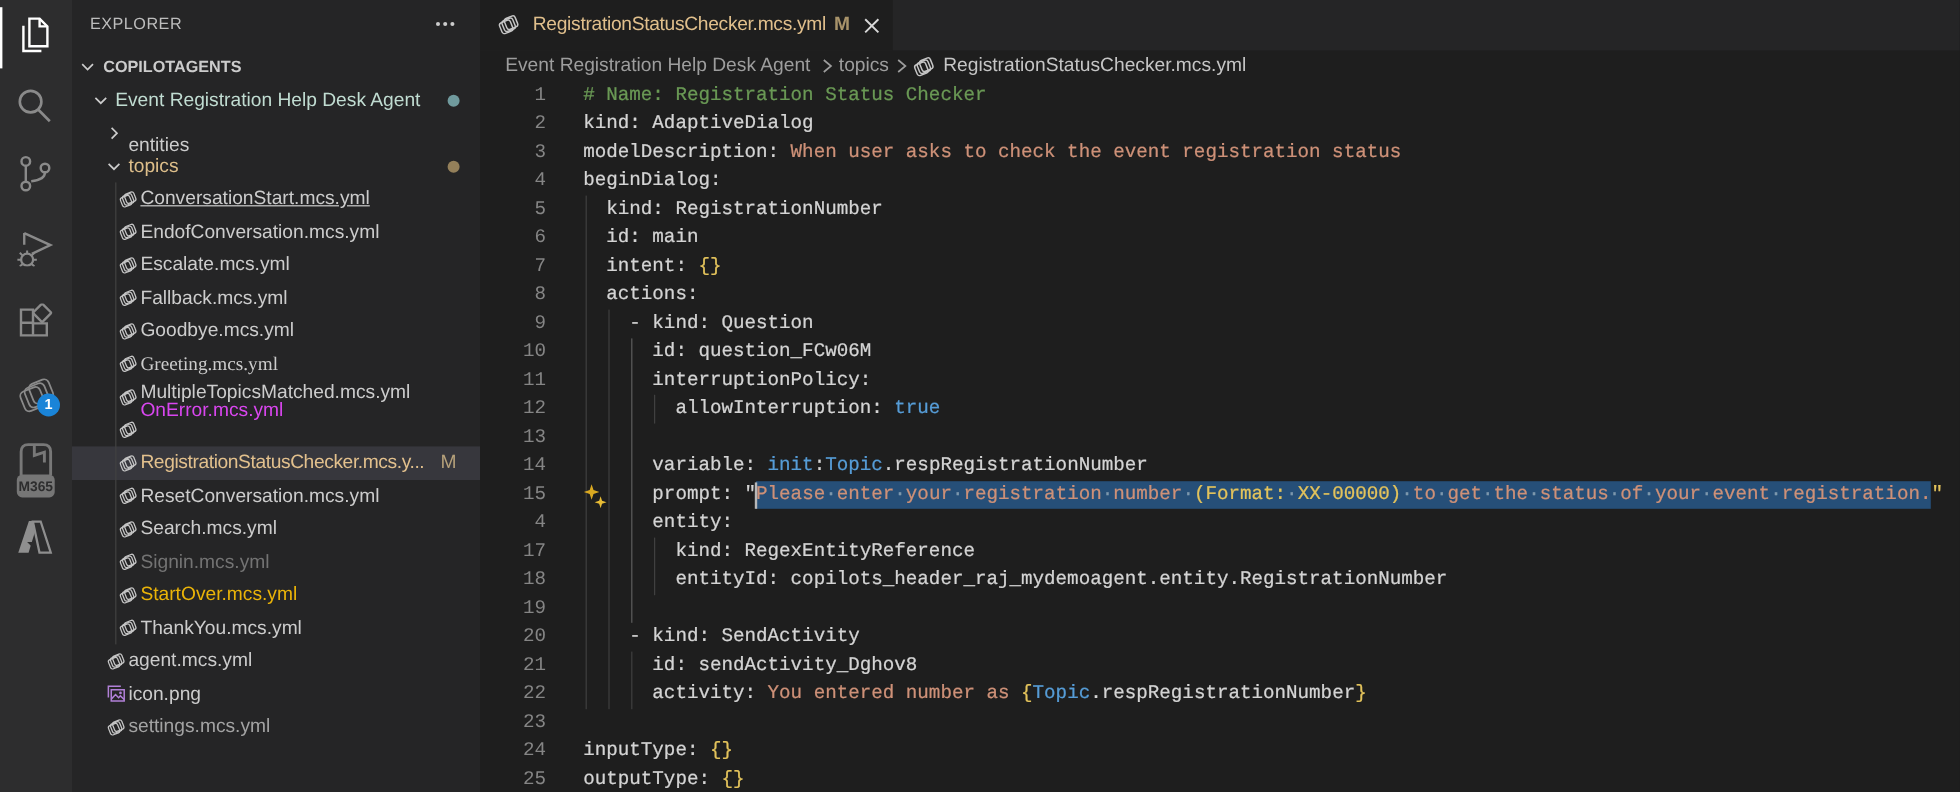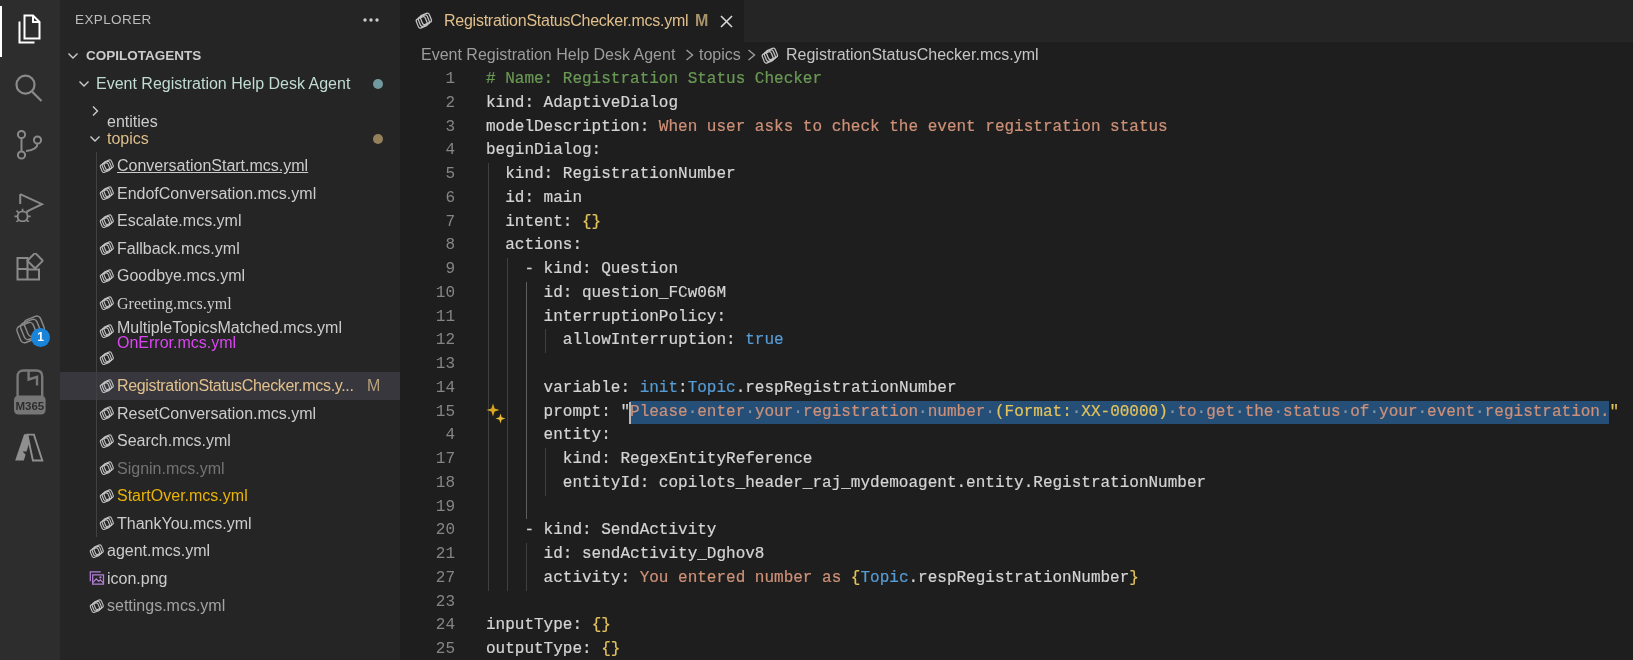--- a/index.html
+++ b/index.html
@@ -225,21 +225,21 @@
 <div class="ln" style="top:329.38px">12</div>
 <div class="ln" style="top:353.12px">13</div>
 <div class="ln" style="top:376.88px">14</div>
 <div class="ln" style="top:400.62px">15</div>
 <div class="ln" style="top:424.38px">4</div>
 <div class="ln" style="top:448.12px">17</div>
 <div class="ln" style="top:471.88px">18</div>
 <div class="ln" style="top:495.62px">19</div>
 <div class="ln" style="top:519.38px">20</div>
 <div class="ln" style="top:543.12px">21</div>
-<div class="ln" style="top:566.88px">27</div>
+<div class="ln" style="top:566.88px">22</div>
 <div class="ln" style="top:590.62px">23</div>
 <div class="ln" style="top:614.38px">24</div>
 <div class="ln" style="top:638.12px">25</div>
 <div class="cl" style="top:68.12px"><span class="g"># Name: Registration Status Checker</span></div>
 <div class="cl" style="top:91.88px">kind: AdaptiveDialog</div>
 <div class="cl" style="top:115.62px">modelDescription: <span class="s">When user asks to check the event registration status</span></div>
 <div class="cl" style="top:139.38px">beginDialog:</div>
 <div class="cl" style="top:163.12px">  kind: RegistrationNumber</div>
 <div class="cl" style="top:186.88px">  id: main</div>
 <div class="cl" style="top:210.62px">  intent: <span class="y">{}</span></div>

